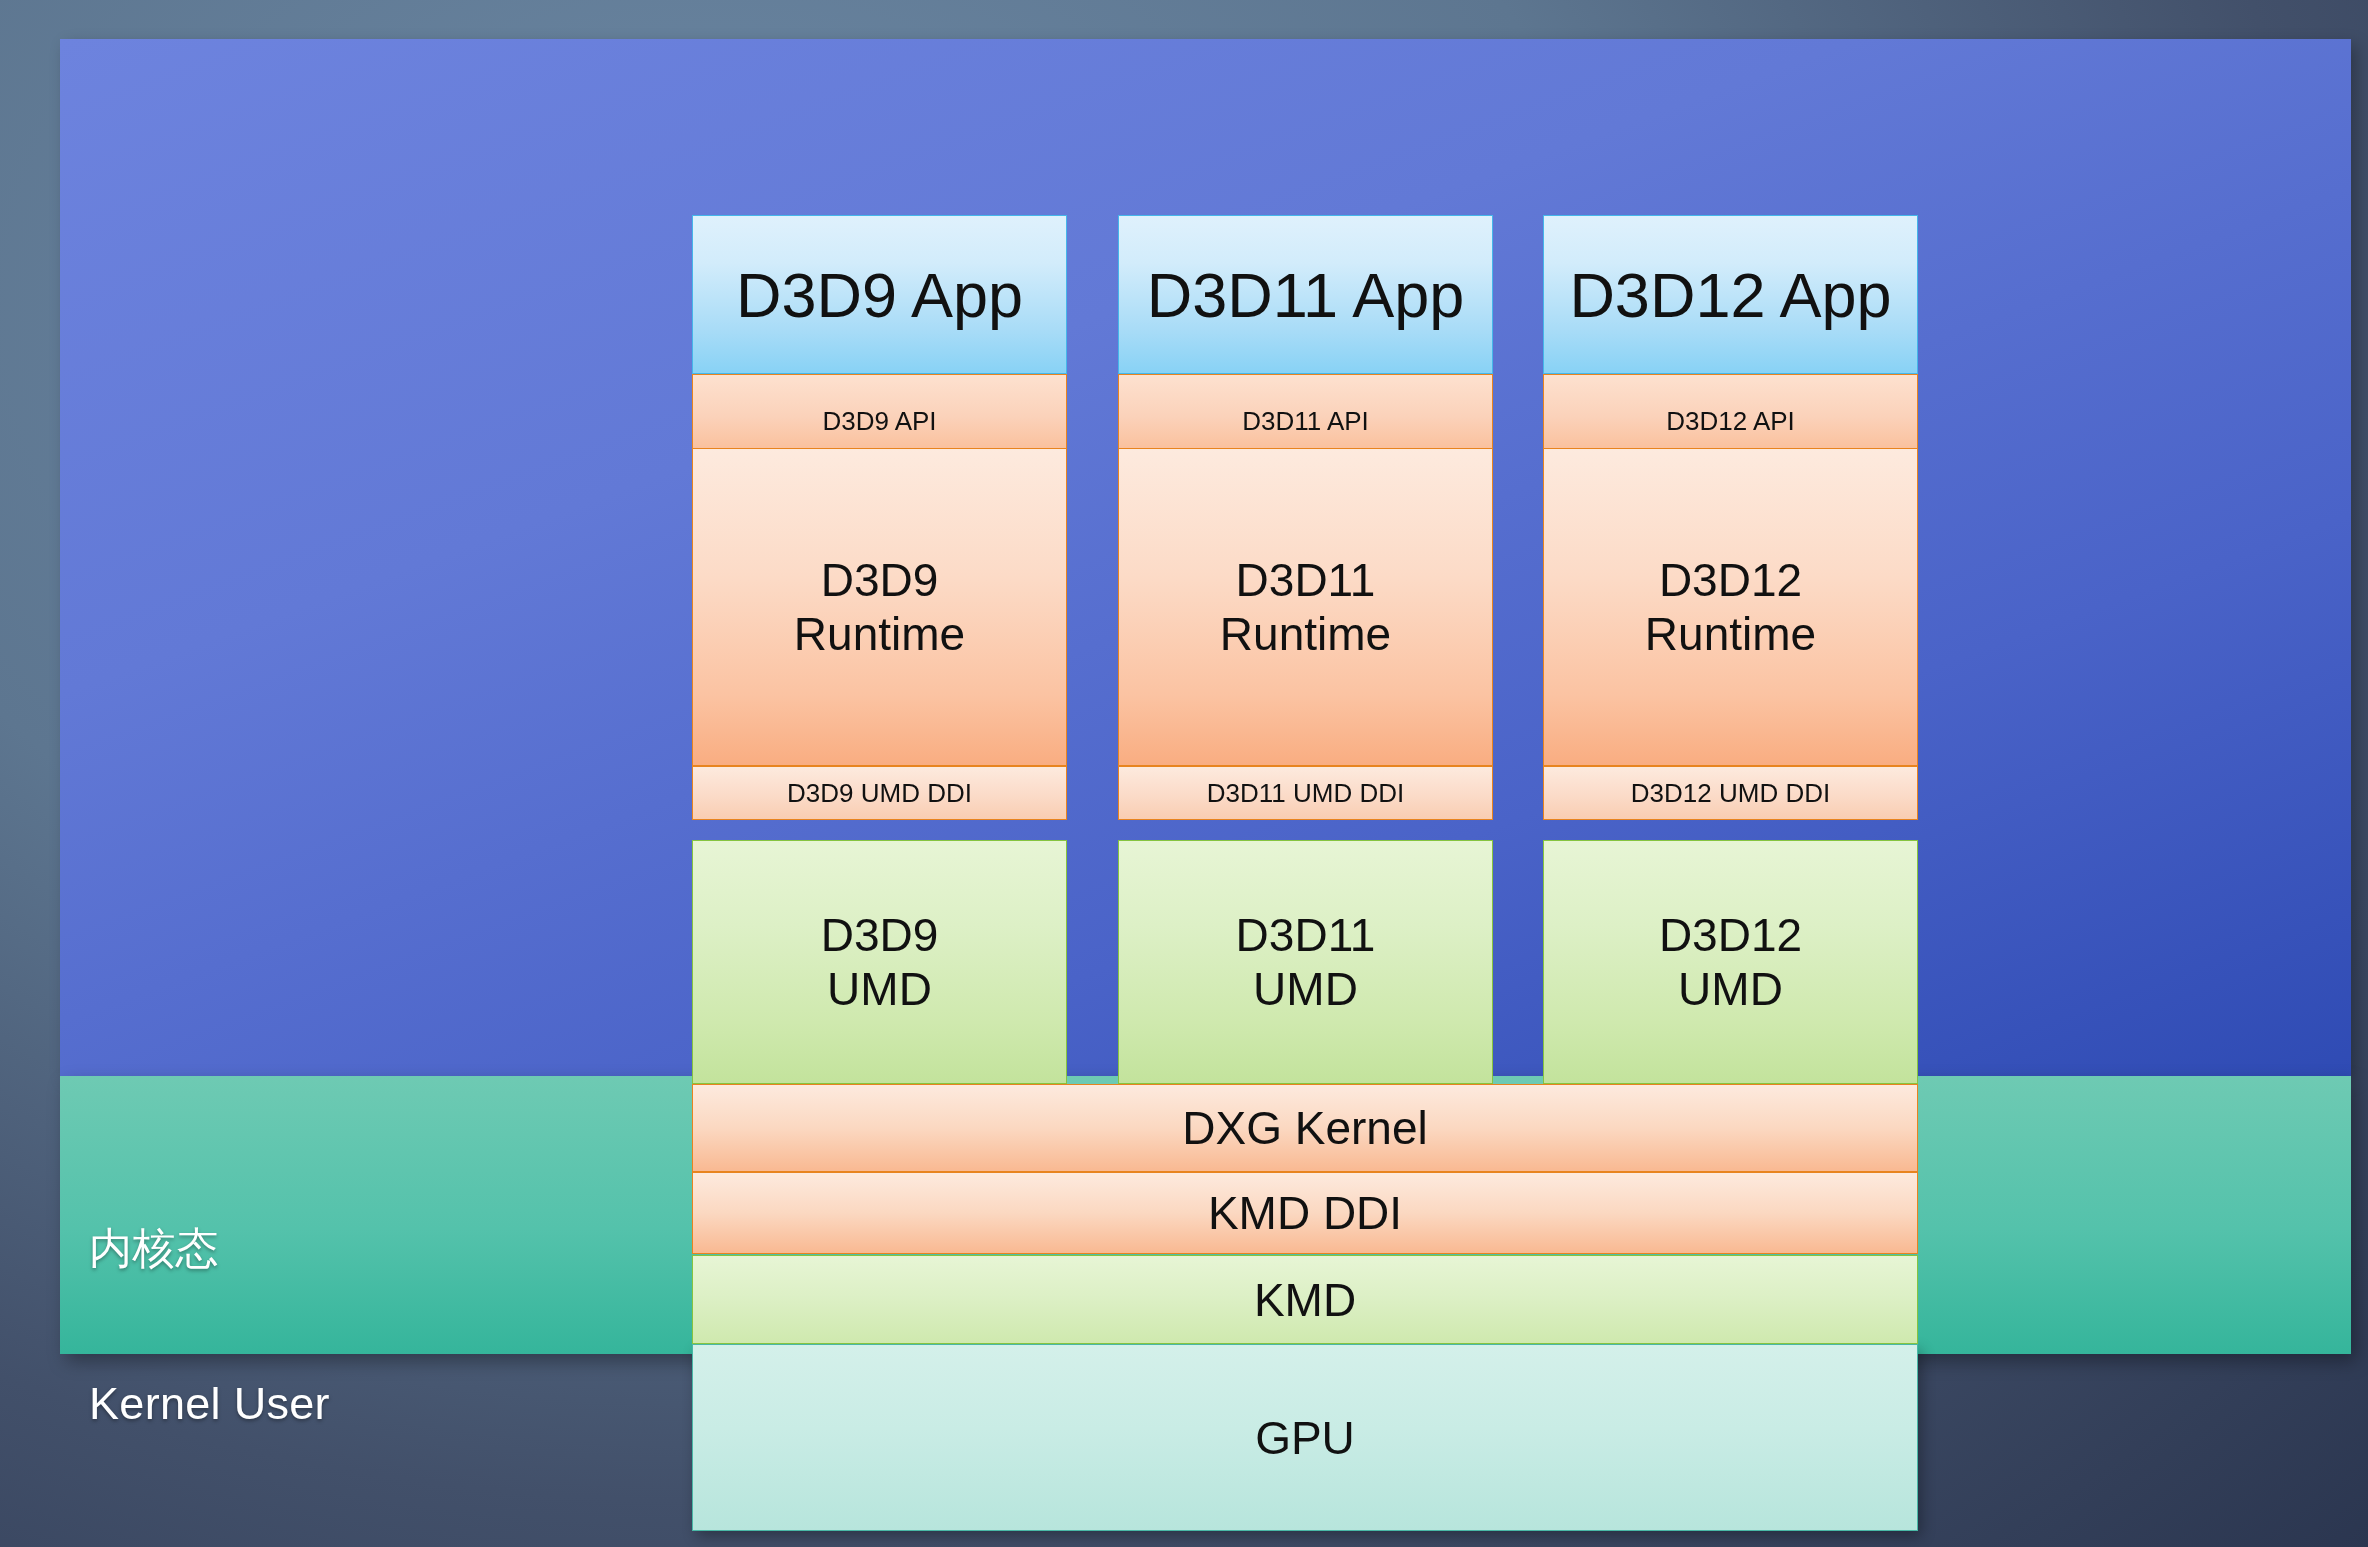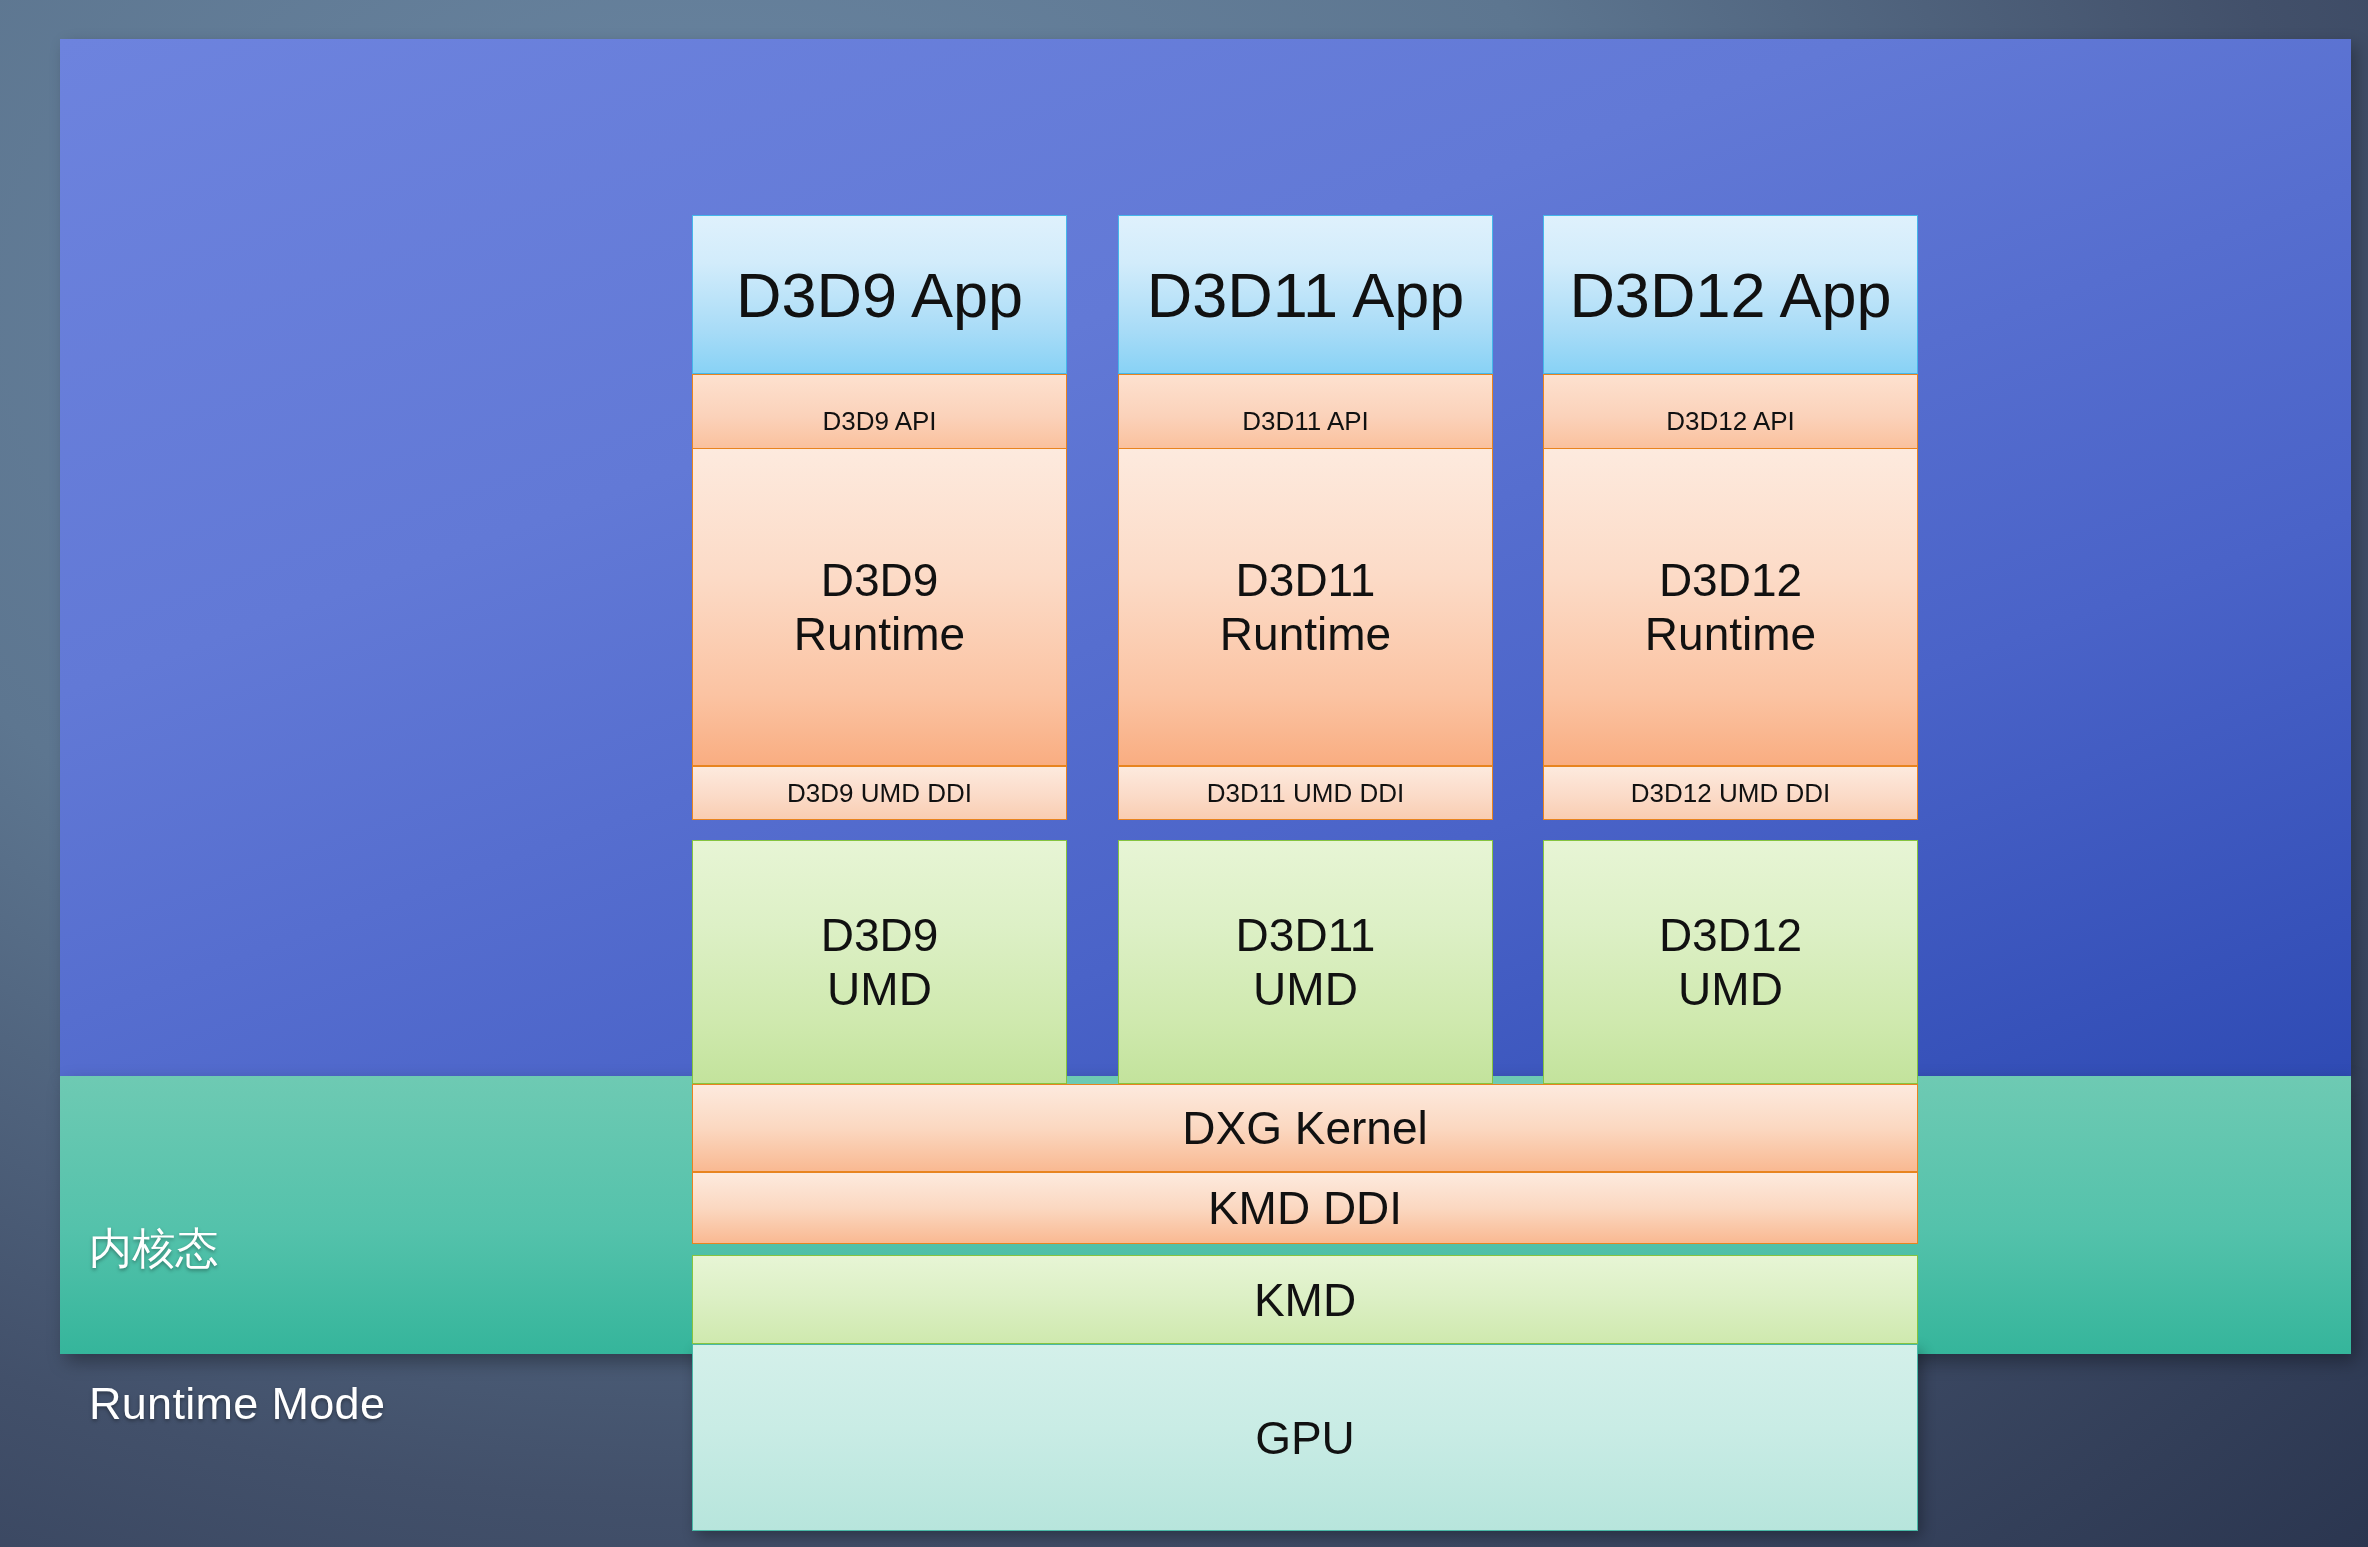--- a/index.html
+++ b/index.html
@@ -123,21 +123,21 @@
     font-size: 46px;
   }
   #box-dxg-kernel {
     top: 1084px;
     height: 88px;
     background: linear-gradient(180deg, #fdeade 0%, #fbd8c1 50%, #f9b992 100%);
     border: 1.9px solid #e8841f;
   }
   #box-kmd-ddi {
     top: 1172px;
-    height: 72px;
+    height: 82px;
     background: linear-gradient(180deg, #fdeade 0%, #fbd8c1 50%, #f9b992 100%);
     border: 1.9px solid #e8841f;
   }
   #box-kmd {
     top: 1255px;
     height: 89px;
     background: linear-gradient(180deg, #e7f5d5 0%, #ddf0c6 45%, #cfe9ae 100%);
     border: 1.9px solid #86c440;
   }
   #box-gpu {
@@ -152,21 +152,21 @@
 <body>
 
 <div id="page">
 
   <div id="slide-user-panel"></div>
   <div id="slide-kernel-panel"></div>
 
 
   <div class="mode-label" id="kernel-mode-label">
     <span class="cn">内核态</span>
-    <span class="en">Runtime Mode</span>
+    <span class="en">Kernel User</span>
   </div>
 
   <div class="column" id="col-d3d9">
     <div class="box box-app">D3D9 App</div>
     <div class="box box-api">D3D9 API</div>
     <div class="box box-runtime">D3D9
 Runtime</div>
     <div class="box box-ddi">D3D9 UMD DDI</div>
     <div class="box box-umd">D3D9
 UMD</div>

